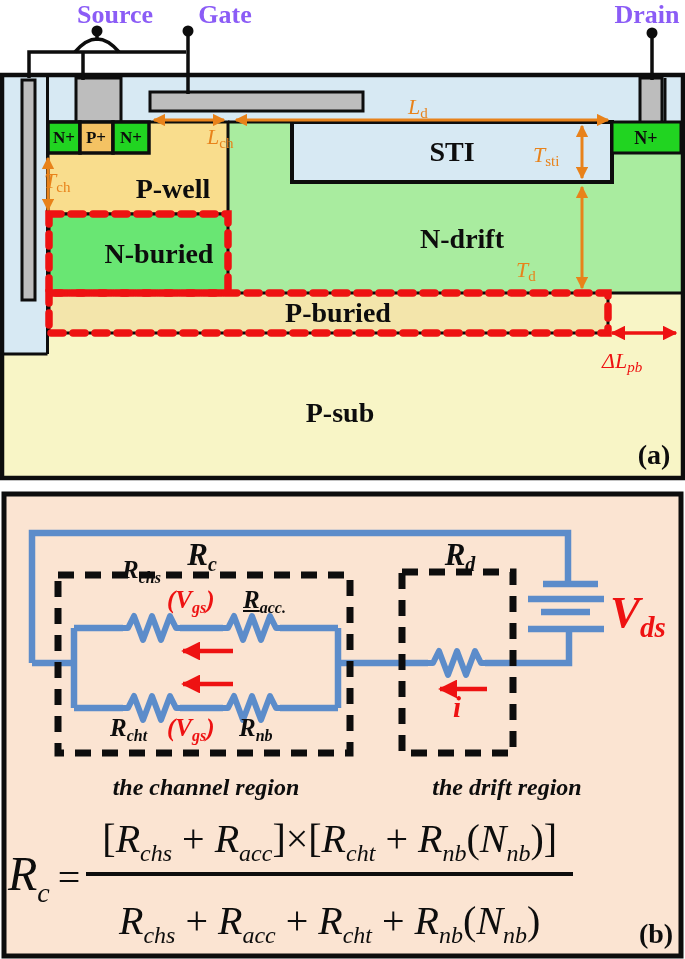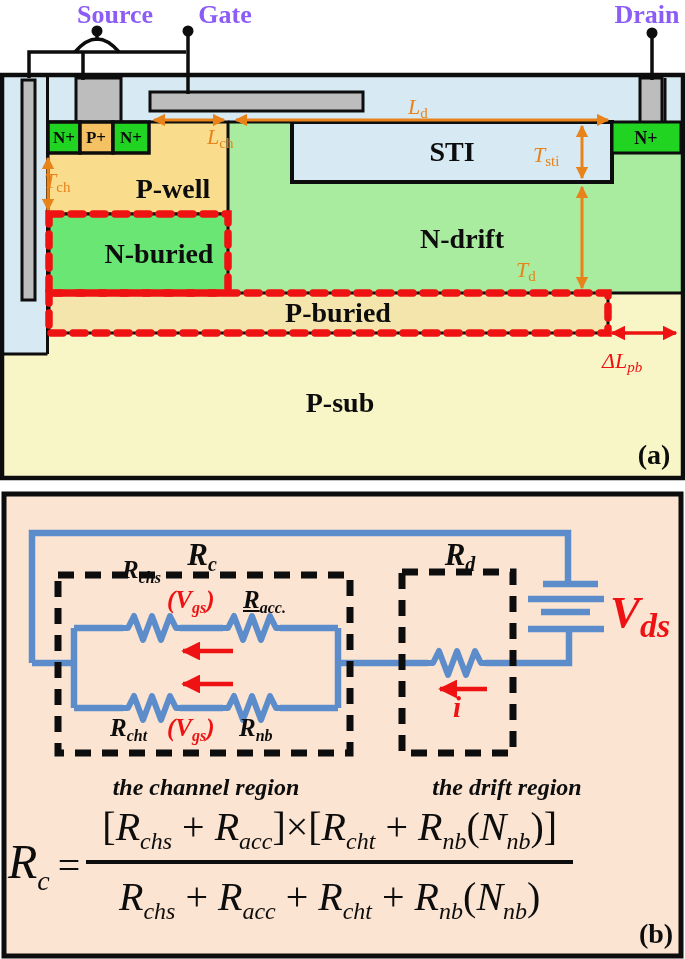--- a/index.html
+++ b/index.html
@@ -22,36 +22,36 @@
   .dim.red .ds{font-style:italic;}
 
   .rlab{position:absolute;font-weight:bold;font-style:italic;font-size:25px;color:#0d0d0d;white-space:nowrap;}
   .rlab .ds{font-size:16px;vertical-align:-5px;}
   .rlab.red{color:var(--accent_red);}
   .rbig{position:absolute;transform:translateX(-50%);font-weight:bold;font-style:italic;
         font-size:31px;color:#0d0d0d;white-space:nowrap;}
   .rbig .ds{font-size:20px;vertical-align:-6px;}
   .vds{position:absolute;font-weight:bold;font-style:italic;font-size:45px;
        color:var(--accent_red);white-space:nowrap;}
-  .vds .ds{font-size:34px;vertical-align:-10px;}
+  .vds .ds{font-size:29px;vertical-align:-10px;}
   .ilab{position:absolute;transform:translate(-50%,-50%);font-weight:bold;font-style:italic;
         font-size:29px;color:var(--accent_red);}
   .cap{position:absolute;transform:translateX(-50%);font-weight:bold;font-style:italic;
        font-size:24px;color:#0d0d0d;white-space:nowrap;}
 
   
   .eq{position:absolute;left:8px;top:806px;width:664px;display:flex;align-items:center;
       justify-content:flex-start;color:#0d0d0d;white-space:pre;}
   .eq .lhs{font-style:italic;font-size:48px;}
   .eq .lhs .ds{font-size:28px;font-style:italic;vertical-align:-12px;}
   .eq .eqs{font-size:40px;margin:0 6px 0 8px;}
   .frac{display:inline-flex;flex-direction:column;align-items:center;}
   .frac .num{border-bottom:4px solid #0d0d0d;padding:0 16px 6px 16px;}
   .frac .den{padding-top:12px;}
-  .frac .row{font-size:40px;line-height:1.05;}
+  .frac .row{font-size:40px;line-height:1.05;margin-top:12px;}
   .tk.var{font-style:italic;}
   .tk.sym{font-style:normal;}
   .tk.sb{font-style:italic;font-size:24px;vertical-align:-9px;letter-spacing:0;}
 
   svg .blk{stroke:#0d0d0d;}
 </style>
 </head>
 <body>
 
 <div id="fig">
@@ -155,21 +155,21 @@
 <div class="imp" style="left:64px;top:138px;">N+</div>
 <div class="imp" style="left:96px;top:138px;">P+</div>
 <div class="imp" style="left:131px;top:138px;">N+</div>
 <div class="imp" style="left:646px;top:138px;font-size:18px;">N+</div>
 
 <div class="reg" style="left:173px;top:189px;">P-well</div>
 <div class="reg" style="left:452px;top:152px;">STI</div>
 <div class="reg" style="left:462px;top:239px;">N-drift</div>
 <div class="reg" style="left:139px;top:254px;margin-left:20px;">N-buried</div>
 <div class="reg" style="left:338px;top:313px;">P-buried</div>
-<div class="reg" style="left:340px;top:403px;">P-sub</div>
+<div class="reg" style="left:340px;top:413px;">P-sub</div>
 <div class="panelTag" style="left:654px;top:455px;">(a)</div>
 
 <div class="dim" style="left:163px;top:124px;margin-left:44px;"><span>L</span><span class="ds">ch</span></div>
 <div class="dim" style="left:408px;top:94px;"><span>L</span><span class="ds">d</span></div>
 <div class="dim" style="left:44px;top:168px;"><span>T</span><span class="ds">ch</span></div>
 <div class="dim" style="left:533px;top:142px;text-align:right;"><span>T</span><span class="ds">sti</span></div>
 <div class="dim" style="left:516px;top:225px;margin-top:32px;"><span>T</span><span class="ds">d</span></div>
 <div class="dim red" style="left:602px;top:348px;"><span>ΔL</span><span class="ds">pb</span></div>
 
 <div class="rbig" style="left:202px;top:537px;"><span>R</span><span class="ds">c</span></div>

